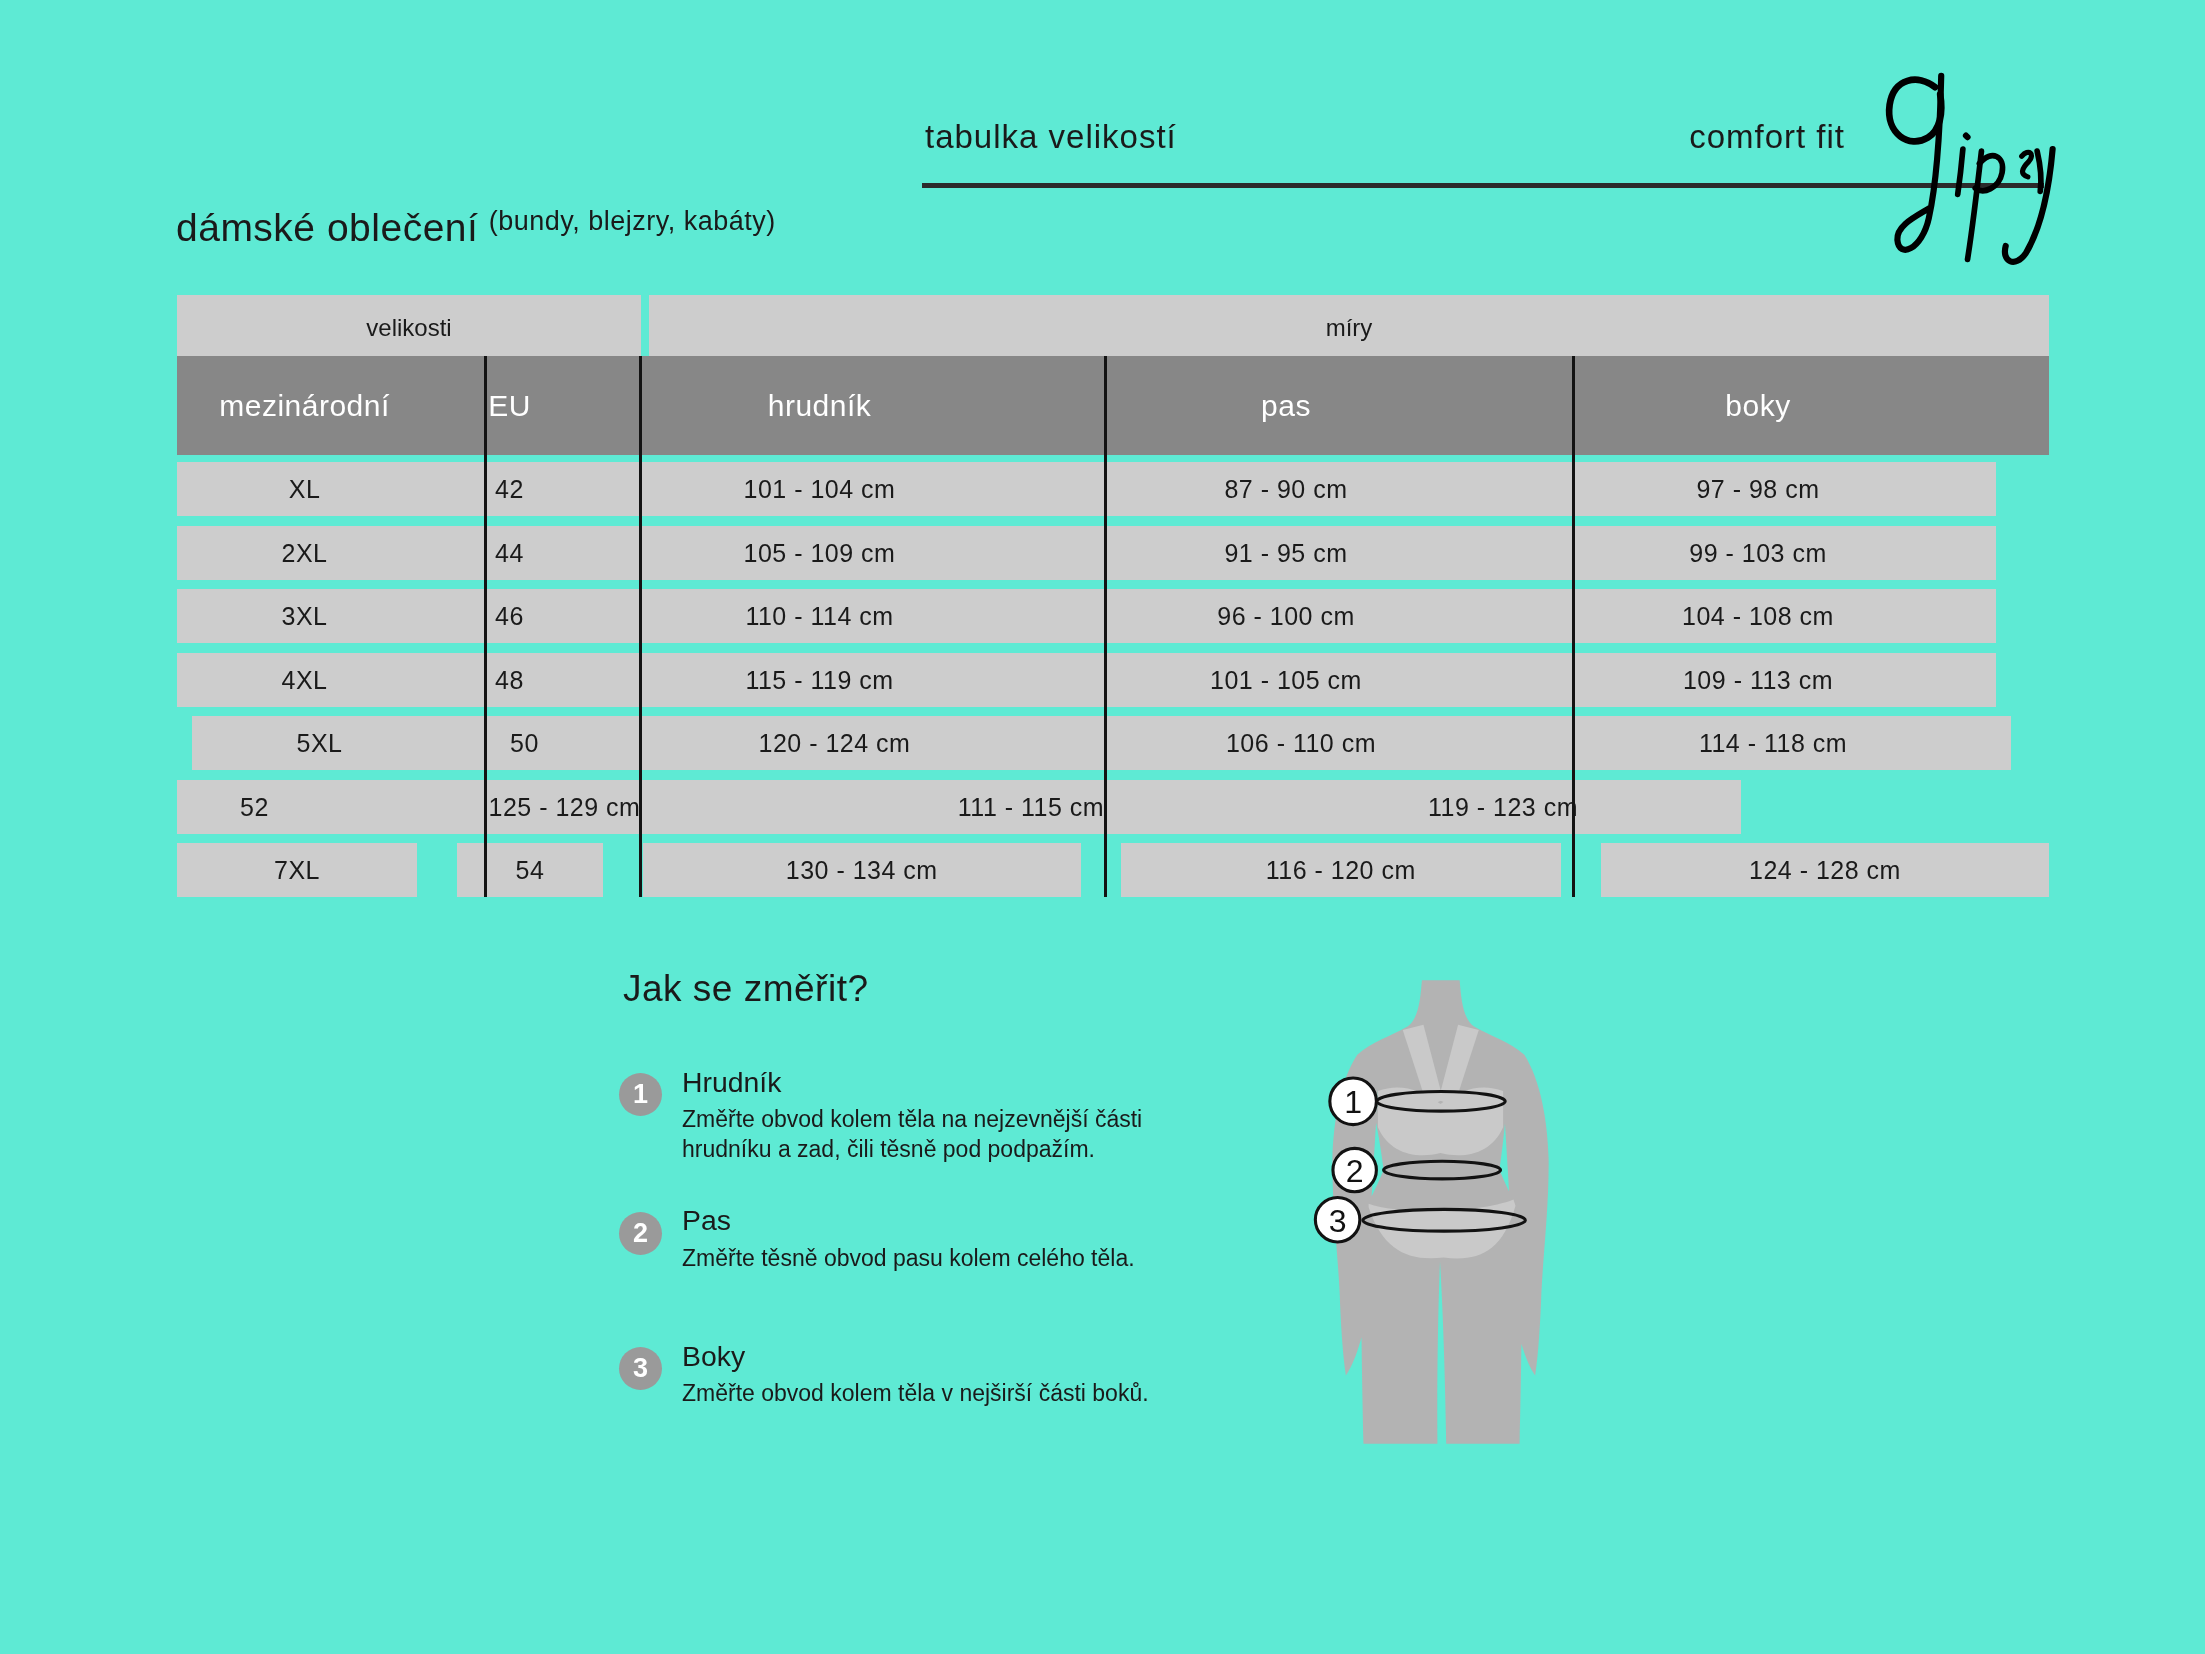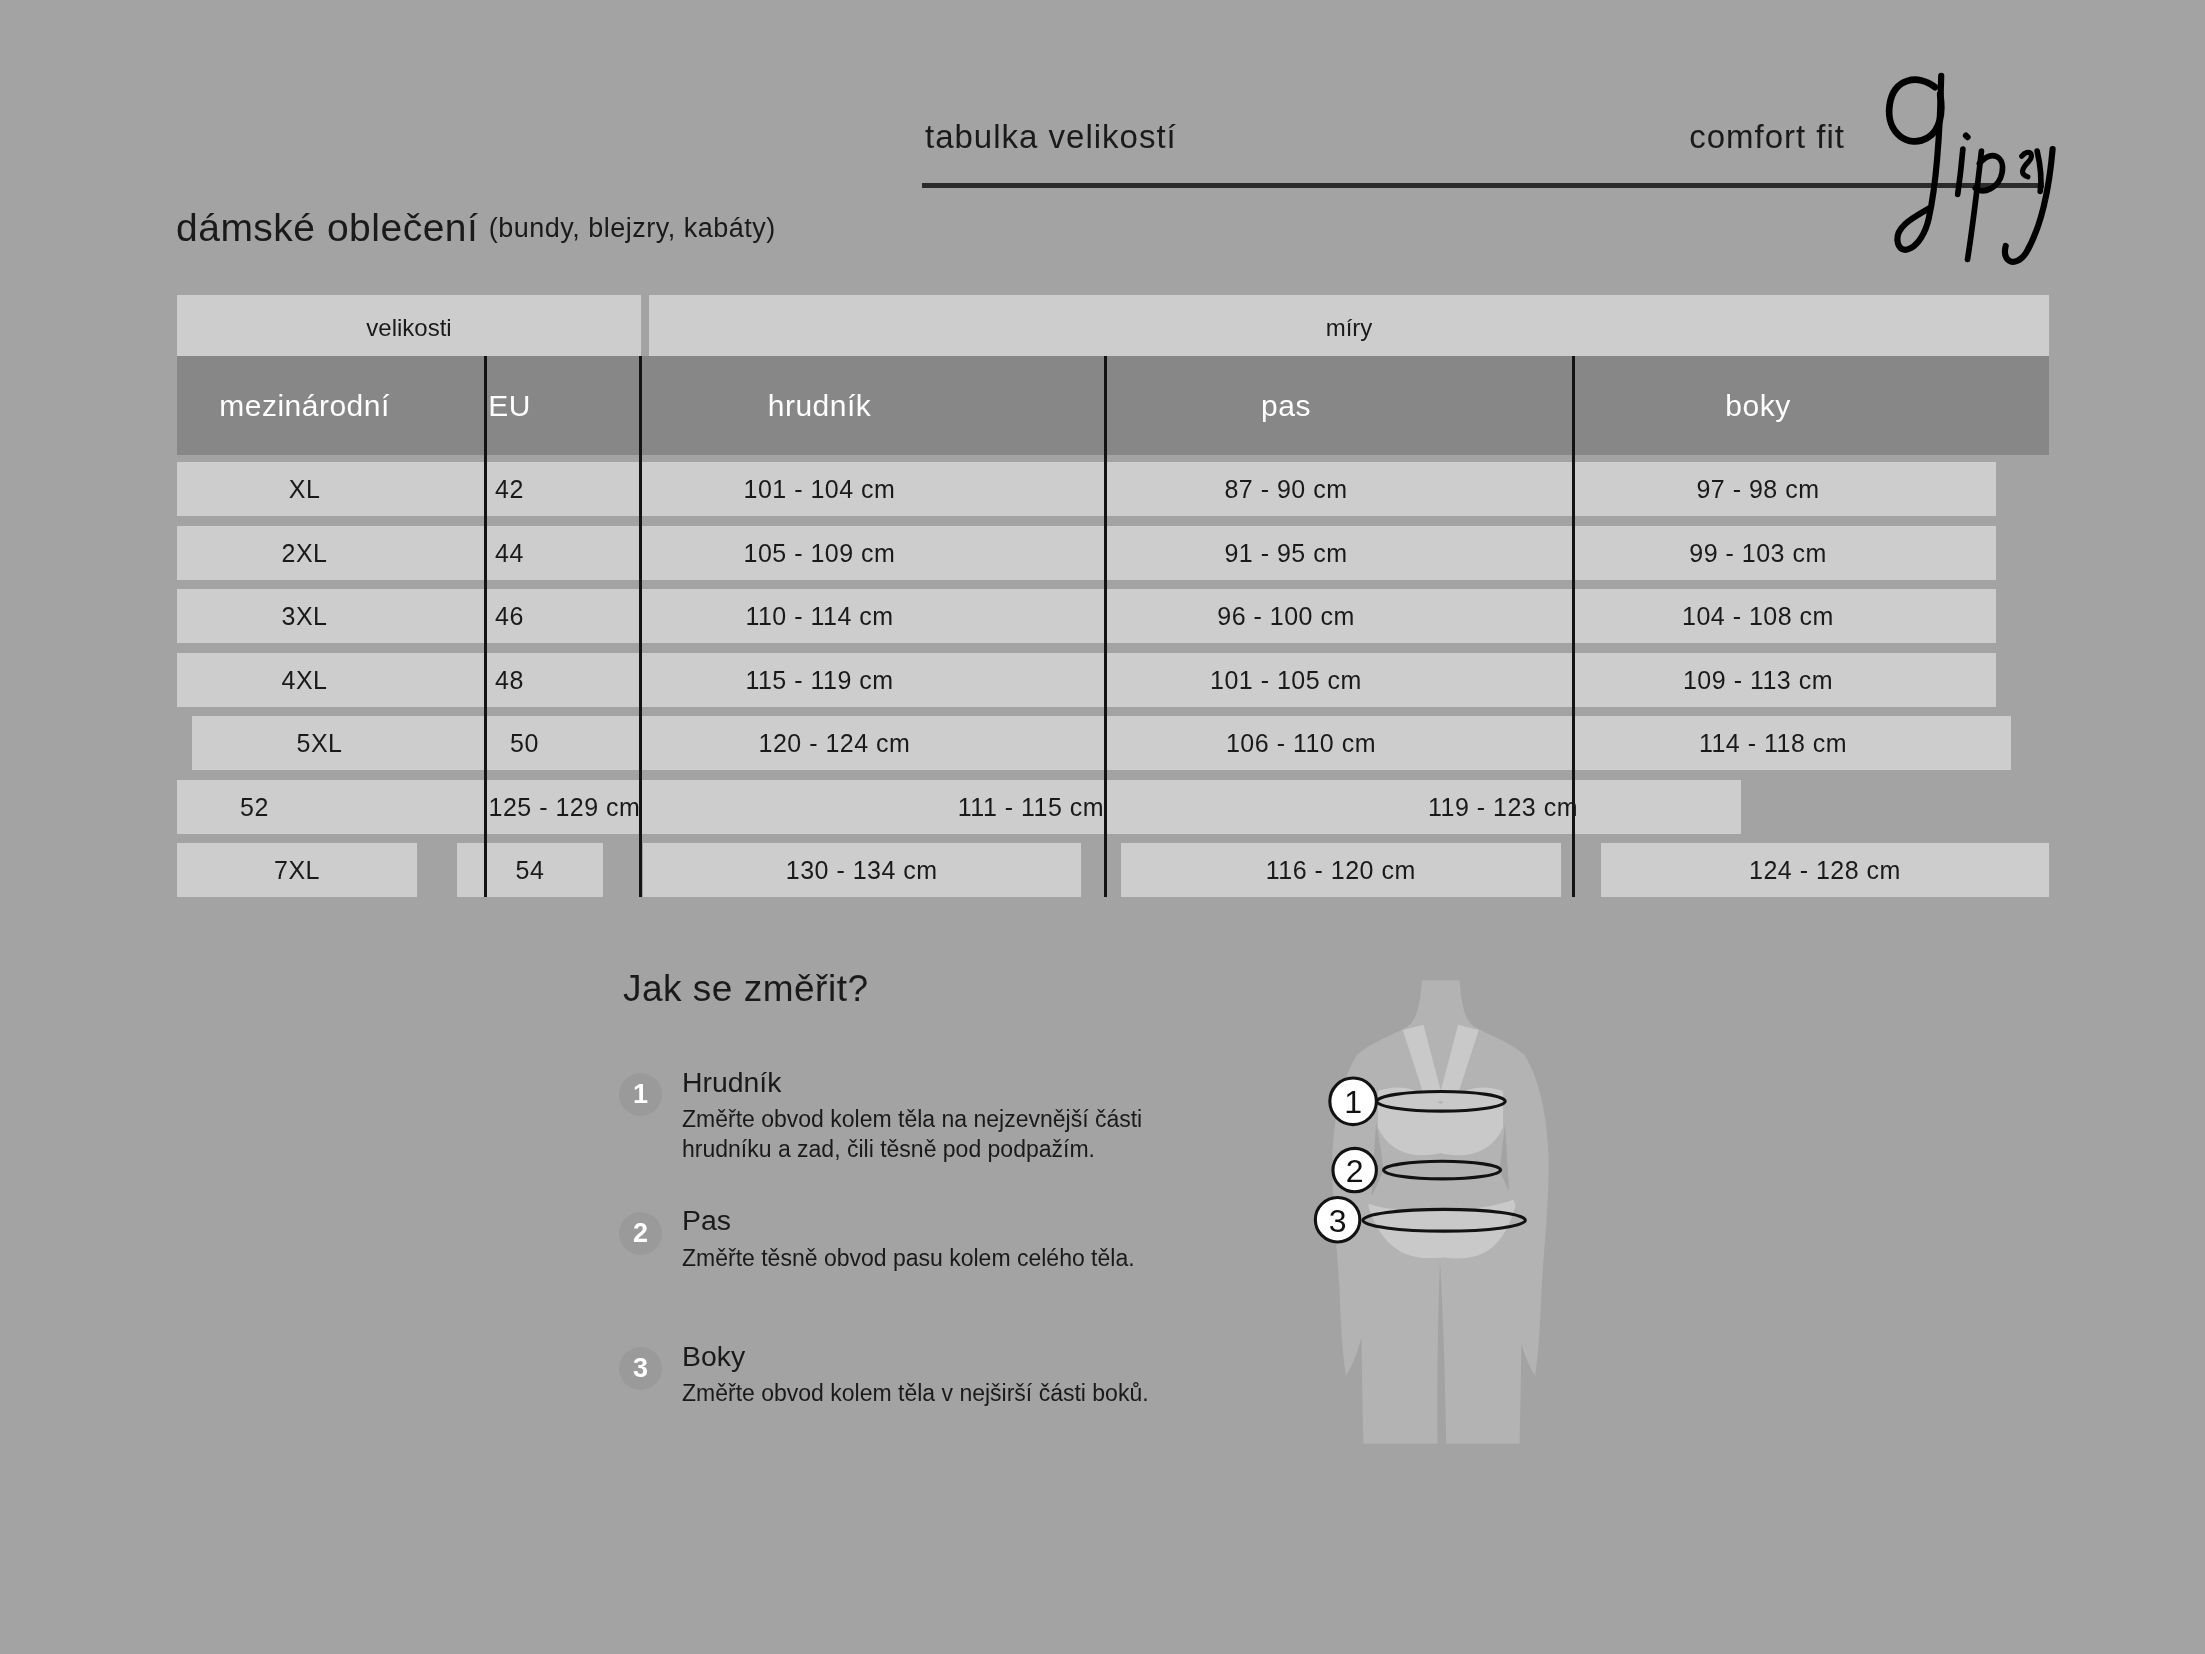--- a/index.html
+++ b/index.html
@@ -1,26 +1,26 @@
 <!DOCTYPE html>
 <html style="font-size:8.3px"><head>
 <meta charset="utf-8">
 <style>
   html,body{margin:0;padding:0;background:#ffffff;}
-  #page{position:relative;width:2205px;height:1654px;background:#a3a3a3;overflow:hidden;
+  #page{position:relative;width:2205px;height:1654px;background:#5eead4;overflow:hidden;
         font-family:"Liberation Sans", sans-serif;color:#1a1a1a;}
 
   
   .hdr-title{position:absolute;left:925px;top:118px;font-size:33px;letter-spacing:1px;}
   .hdr-fit{position:absolute;left:1587px;top:118px;width:258px;text-align:right;font-size:33px;letter-spacing:1px;}
   .hdr-line{position:absolute;left:922px;top:183px;width:1122px;height:4.7px;background:#2b2b2b;}
   .hdr-logo{position:absolute;left:1869px;top:26px;}
 
   
-  .subtitle{position:absolute;left:176px;top:206px;display:flex;align-items:center;gap:10.3px;}
+  .subtitle{position:absolute;left:176px;top:206px;display:flex;align-items:flex-start;gap:10.3px;}
   .subtitle .main{font-size:39px;letter-spacing:0.5px;}
   .subtitle .note{font-size:27px;letter-spacing:0.5px;}
 
   
   #sizeTable{position:absolute;left:177px;top:295px;width:1872px;height:602px;}
   .gcell{position:absolute;top:0;height:66px;background:#cdcdcd;display:flex;align-items:center;justify-content:center;
          font-size:24px;}
   .g-sizes{left:0;width:464px;}
   .g-measures{left:472px;width:1400px;}
   .head-row{position:absolute;left:0;top:61px;width:1872px;height:99px;background:#878787;display:flex;}

